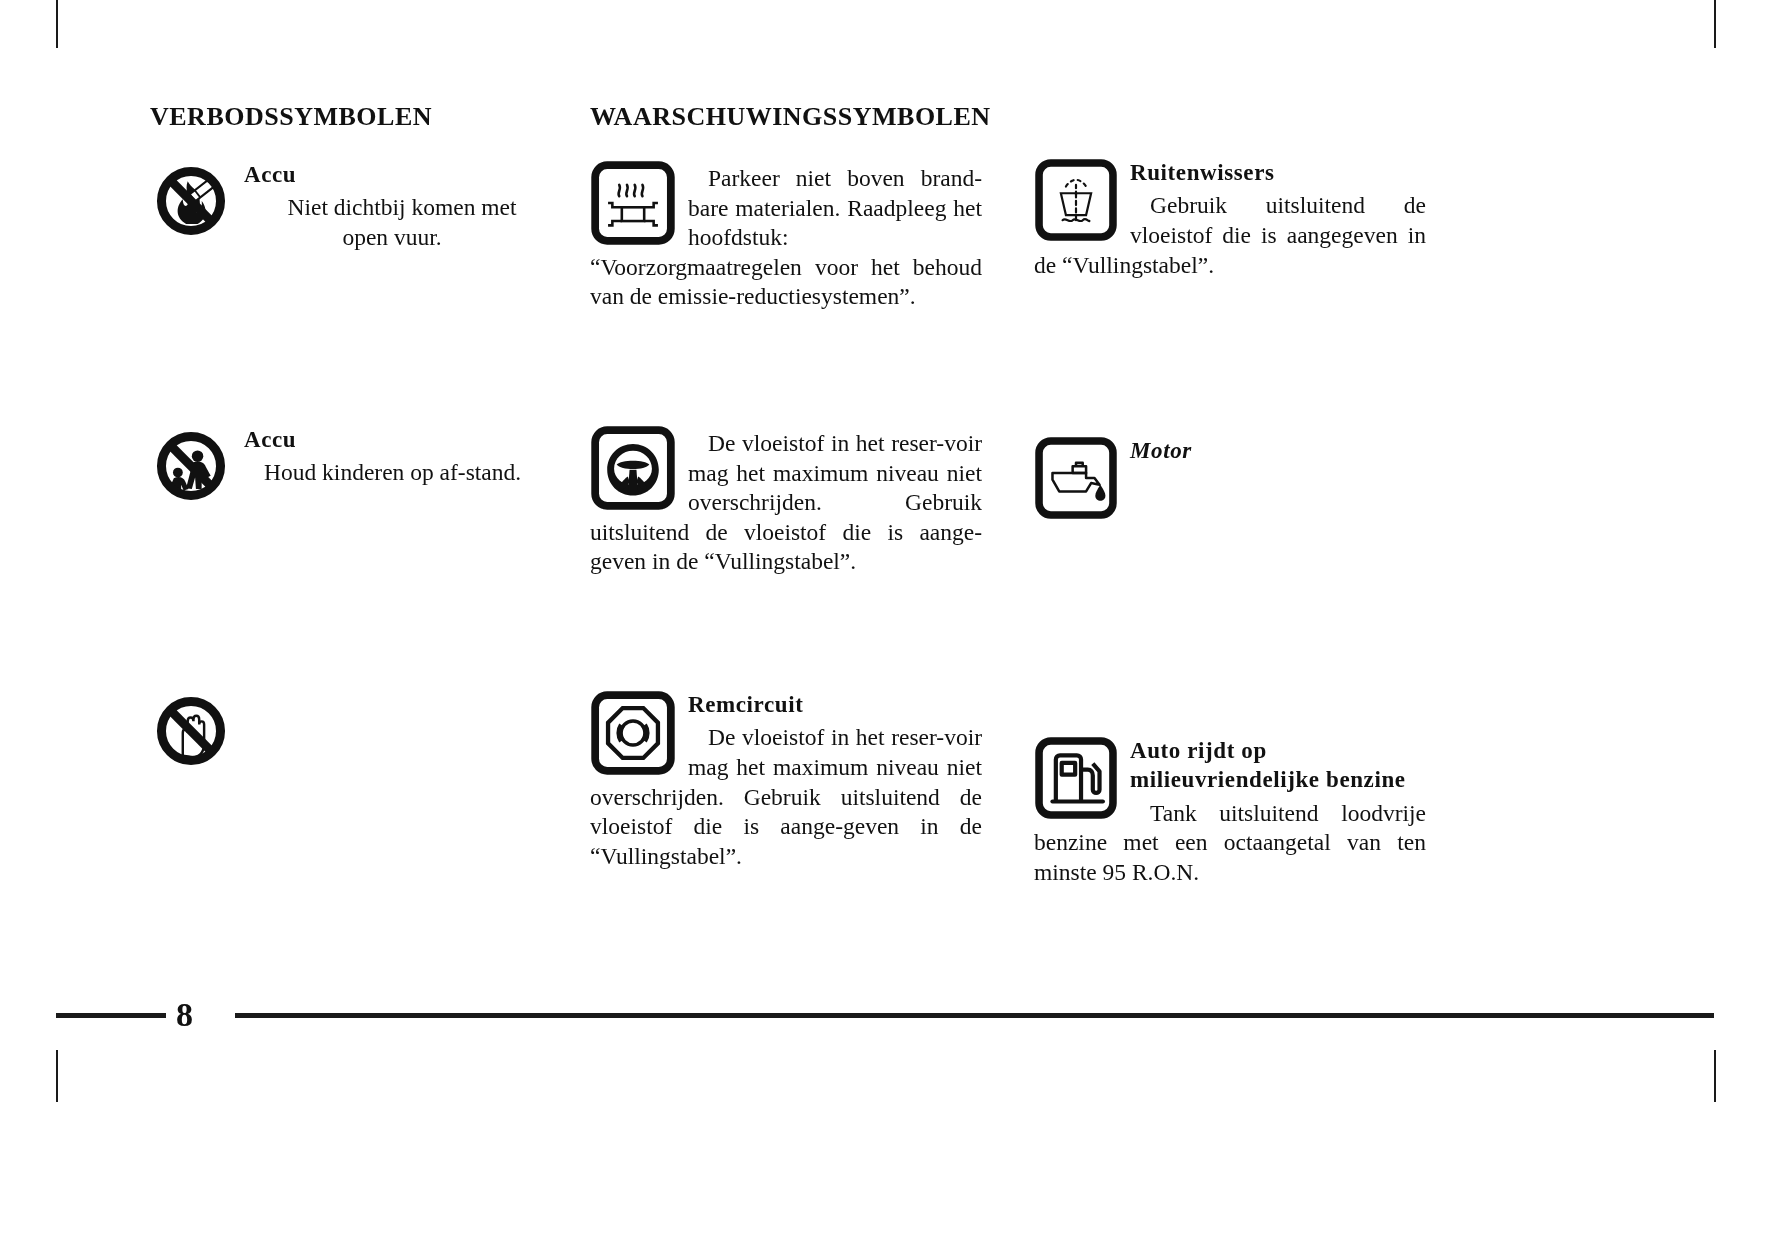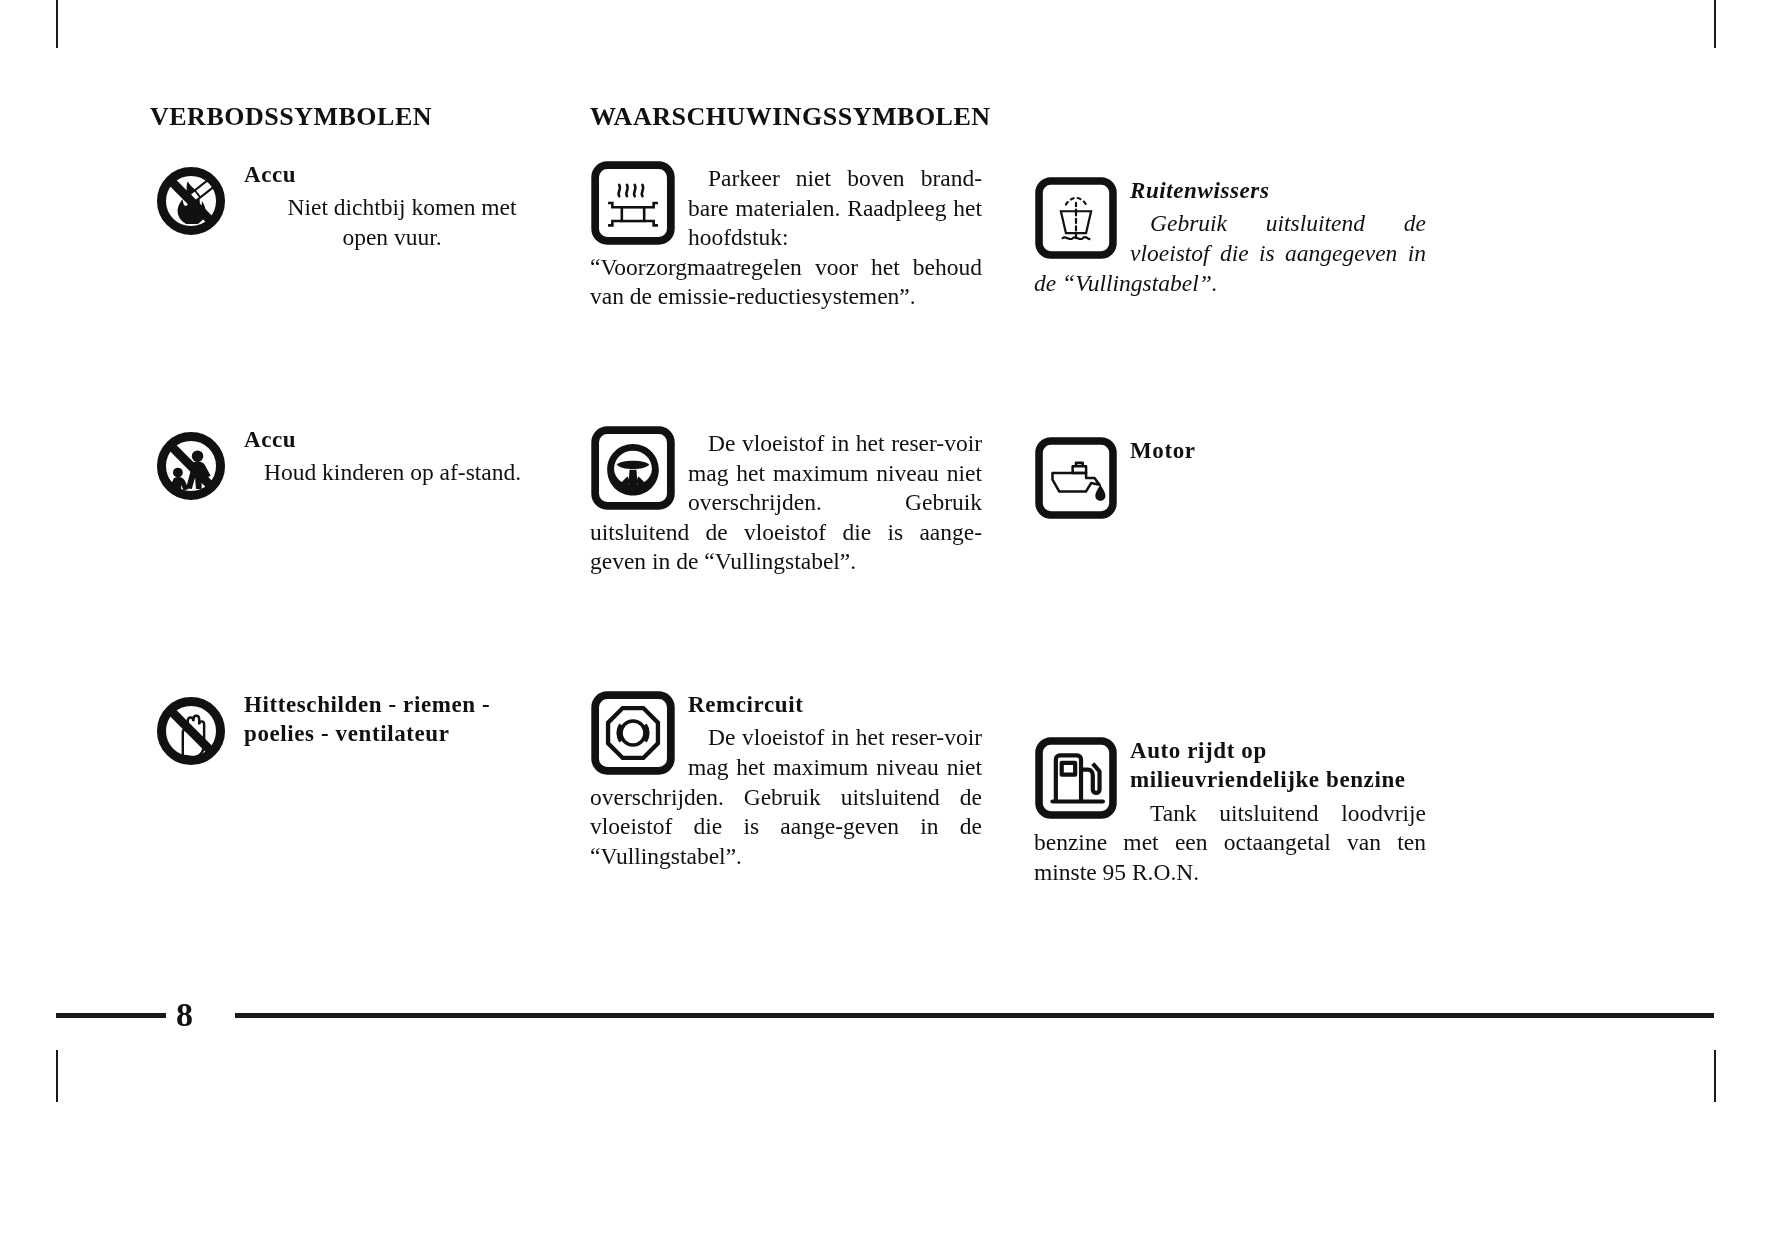--- a/index.html
+++ b/index.html
@@ -76,22 +76,22 @@
 
   
   .col1 { left: 150px; }
   .col2 { left: 590px; }
   .col3 { left: 1034px; }
 
   .row1 { top: 160px; }
   .row2 { top: 425px; }
   .row3 { top: 690px; }
 
-  .col3.row1 { top: 176px; font-style: italic; }
-  .col3.row2 { top: 436px; }
+  .col3.row1 { top: 158px; }
+  .col3.row2 { top: 436px; font-style: italic; }
   .col3.row3 { top: 692px; margin-top: 44px; }
 
   .col1 { width: 390px; }
   .col2 { width: 392px; }
   .col3 { width: 392px; }
 
   
   .icon-box svg { display: block; }
 
   
@@ -187,21 +187,20 @@
               <circle cx="50" cy="50" r="36"></circle>
             </clipPath>
         </defs>
         <g clip-path="url(#cpC)">
           <path d="M40 80 L40 52 C40 47 46 47 46 52 L46 38 C46 32 53 32 53 38 L53 36 C53 30 60 30 60 36 L60 42 C60 37 66 37 66 42 L66 66 C66 76 60 82 52 82 Z" fill="#fff" stroke="#111" stroke-width="3"></path>
         </g>
         <circle cx="50" cy="50" r="36" fill="none" stroke="#111" stroke-width="11"></circle>
         <line x1="24" y1="24" x2="76" y2="76" stroke="#111" stroke-width="11"></line>
       </svg>
     </div>
-    <p class="entry-title">Hitteschilden - riemen - poelies - ventilateur</p>
   </div>
 
   <div class="entry col2 row1">
     <div class="icon-box">
       <svg width="86" height="86" viewBox="0 0 100 100">
         <rect x="6" y="6" width="88" height="88" rx="14" ry="14" fill="#fff" stroke="#111" stroke-width="9"></rect>
         <g fill="none" stroke="#111" stroke-width="3" stroke-linecap="round">
           <path d="M34 42 C31 38 37 34 34 29"></path>
           <path d="M43 42 C40 38 46 34 43 29"></path>
           <path d="M52 42 C49 38 55 34 52 29"></path>

